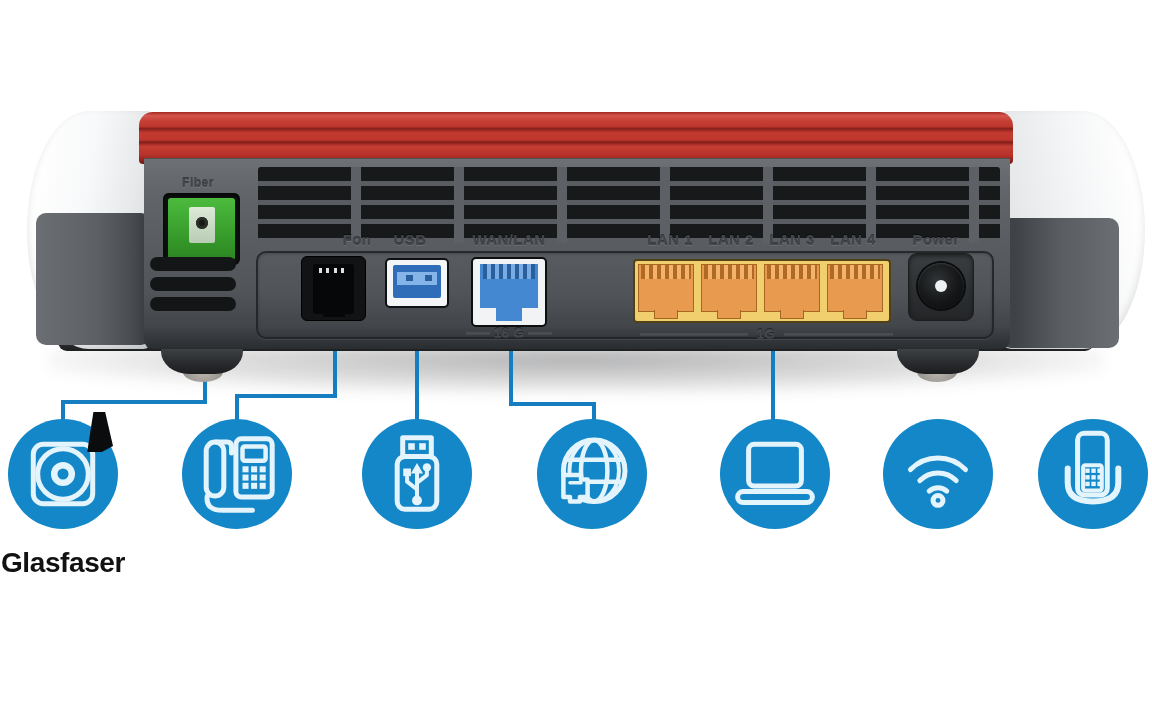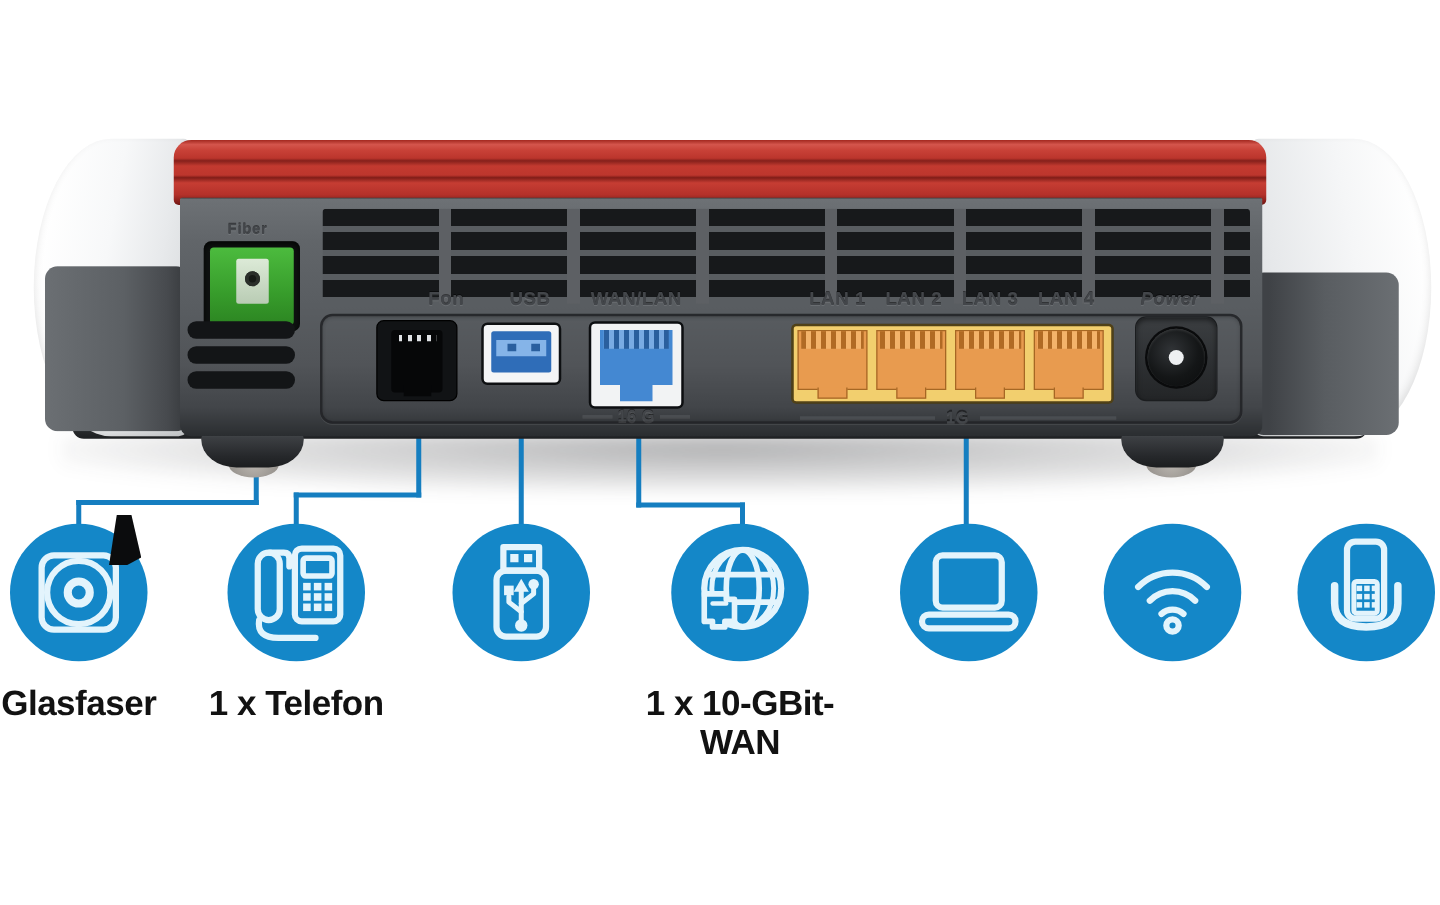--- a/index.html
+++ b/index.html
@@ -188,27 +188,27 @@
         <div class="fiber-conn"></div>
       </div>
     </div>
     <div class="fiber-slot" style="top:98px;"></div>
     <div class="fiber-slot" style="top:118px;"></div>
     <div class="fiber-slot" style="top:138px;"></div>
 
     <div class="groove"></div>
 
     <span class="emboss lbl-port" style="left:189px;margin-left:24px;">Fon</span>
-    <span class="emboss lbl-port" style="left:280px;">USB</span>
+    <span class="emboss lbl-port" style="left:266px;">USB</span>
     <span class="emboss lbl-port" style="left:365px;">WAN/LAN</span>
     <span class="emboss lbl-port" style="left:526px;">LAN 1</span>
     <span class="emboss lbl-port" style="left:587px;">LAN 2</span>
     <span class="emboss lbl-port" style="left:648px;">LAN 3</span>
     <span class="emboss lbl-port" style="left:709px;">LAN 4</span>
-    <span class="emboss lbl-port" style="left:792px;font-style:italic;">Power</span>
+    <span class="emboss lbl-port" style="left:792px;">Power</span>
 
     <div class="port port-fon">
       <div class="fon-inner"></div>
       <div class="fon-pins"></div>
       <div class="fon-notch"></div>
     </div>
 
     <div class="port port-usb">
       <div class="usb-inner">
         <div class="usb-tongue">
@@ -347,19 +347,14 @@
           <rect x="54" y="51" width="4" height="4"></rect>
         <rect x="43" y="57" width="4" height="4"></rect>
           <rect x="48.5" y="57" width="4" height="4"></rect>
           <rect x="54" y="57" width="4" height="4"></rect>
       </g>
       <path d="M27 45 v13 q0 17 23 17 q23 0 23 -17 v-13" stroke-width="6"></path>
     </svg>
   </div>
 
   <div class="feature-label fl1">Glasfaser</div>
-  <div class="feature-label fl2">1 x Telefon</div>
-  <div class="feature-label fl4">
-    <span style="display:block;">1 x 10-GBit-</span>
-    <span style="display:block;">WAN</span>
-  </div>
 
 </div>
 
 </body></html>

